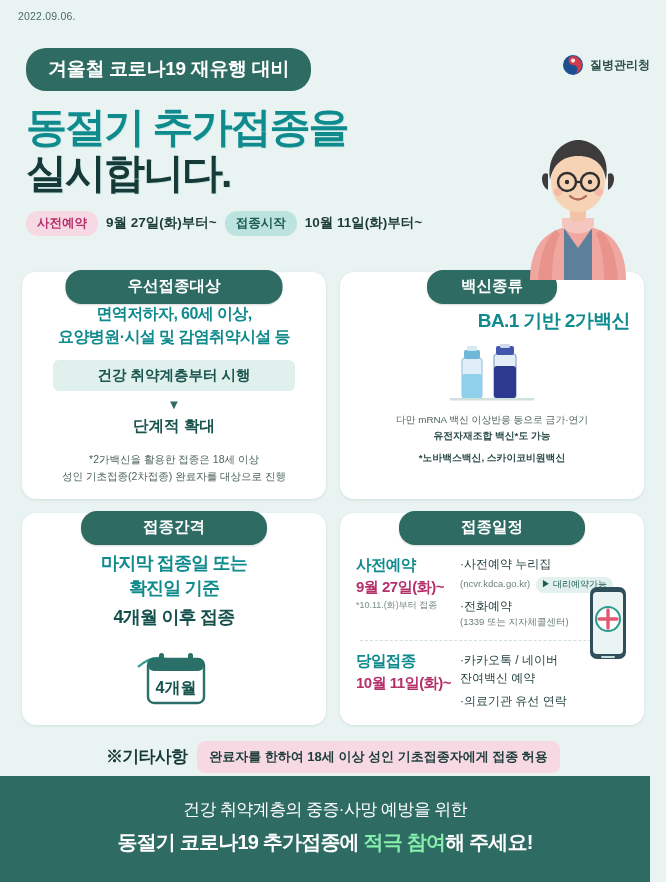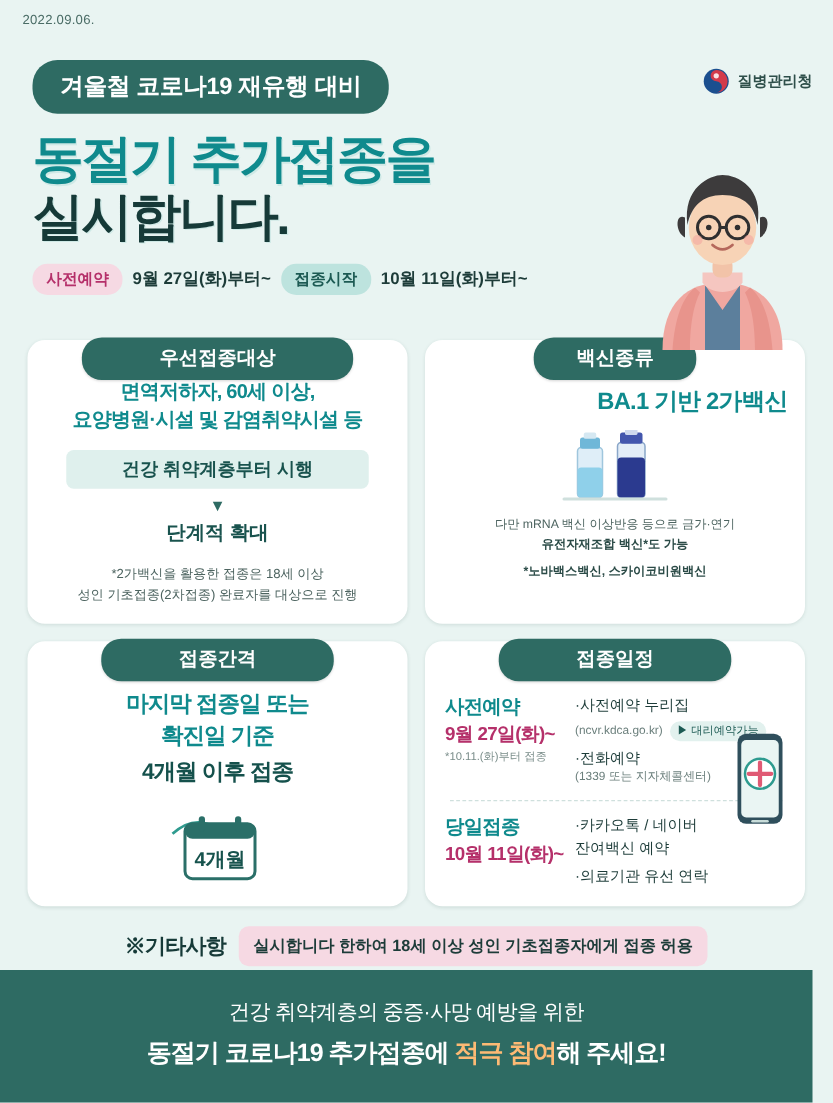--- a/index.html
+++ b/index.html
@@ -150,21 +150,21 @@
   }
 
   
   .footer {
     position: absolute; bottom: 0; left: 0; right: 16px;
     background: #2e6b63; color: #fff; text-align: center;
     padding: 22px 10px 26px;
   }
   .f1 { font-size: 17px; letter-spacing: -.6px; }
   .f2 { font-size: 20px; font-weight: bold; margin-top: 8px; letter-spacing: -.8px; }
-  .f2 .hi { color: #fdba74; }
+  .f2 .hi { color: #86efac; }
 </style>
 </head>
 <body>
 
 <div class="page">
 
   <div class="topbar">
     <div class="date">2022.09.06.</div>
     <div class="logo">
       <span class="logo-mark">
@@ -331,21 +331,21 @@
           <circle cx="26" cy="36" r="12" fill="#ffffff" stroke="#2e9b8f" stroke-width="2"></circle>
           <path d="M26 27 l0 18 M17 36 l18 0" stroke="#e05a74" stroke-width="3.4" stroke-linecap="round"></path>
           <rect x="19" y="73" width="14" height="2" rx="1" fill="#c8dcd9"></rect>
         </svg>
       </div>
     </div>
   </div>
 
   <div class="etc">
     <div class="etc-title">※기타사항</div>
-    <div class="etc-body">실시합니다 한하여 18세 이상 성인 기초접종자에게 접종 허용</div>
+    <div class="etc-body">완료자를 한하여 18세 이상 성인 기초접종자에게 접종 허용</div>
   </div>
 
   <div class="footer">
     <div class="f1">건강 취약계층의 중증·사망 예방을 위한</div>
     <div class="f2">
       <span>동절기 코로나19 추가접종에 </span><span class="hi">적극 참여</span><span>해 주세요!</span>
     </div>
   </div>
 
 </div>

